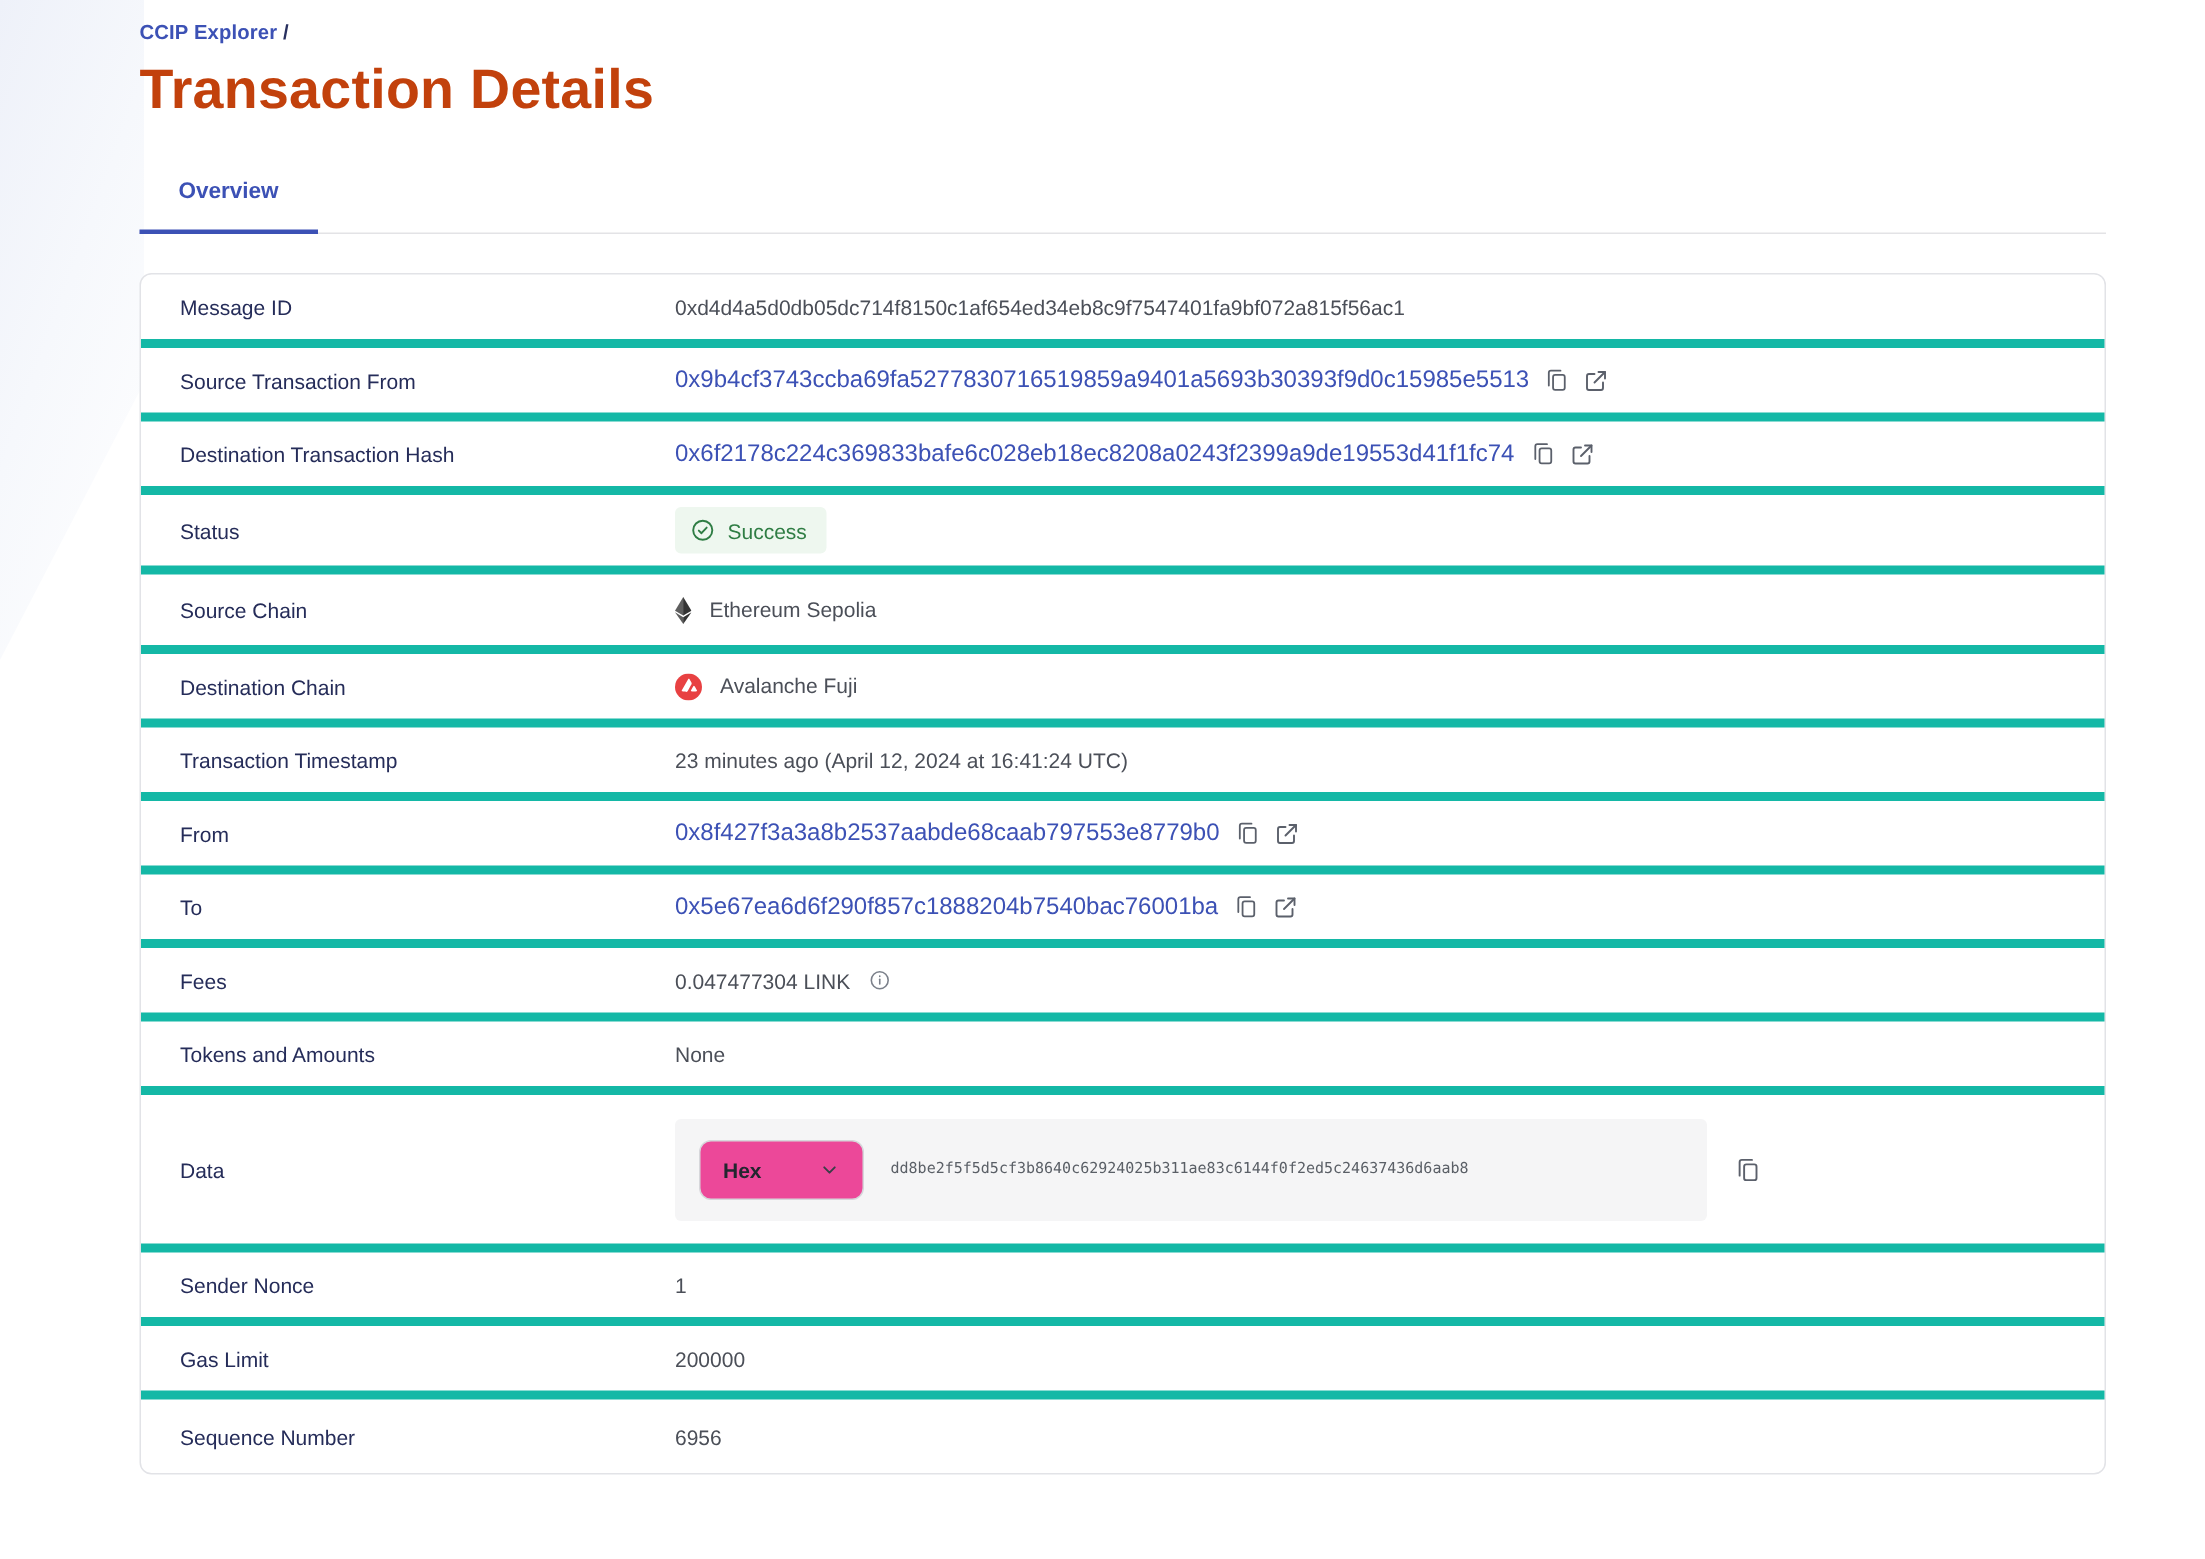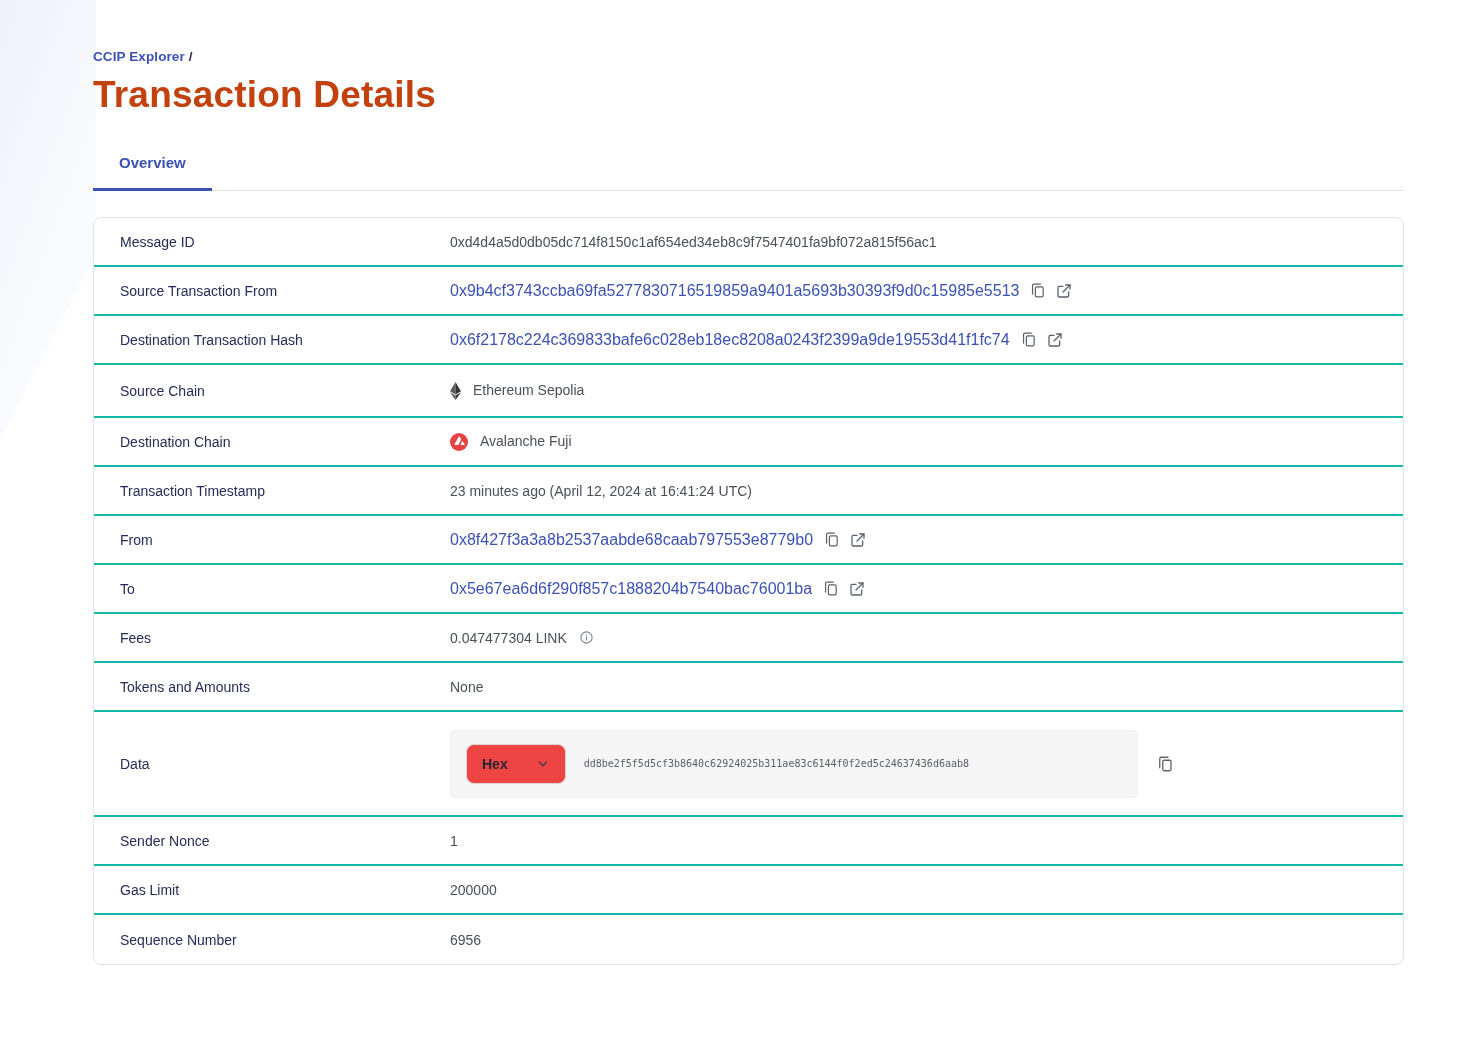--- a/index.html
+++ b/index.html
@@ -5,34 +5,34 @@
   * { margin: 0; padding: 0; box-sizing: border-box; }
   html, body { width: 1470px; min-height: 1039px; background: #ffffff; font-family: "Liberation Sans", sans-serif; position: relative; overflow-x: hidden; }
 
   .bg-decoration {
     position: absolute; top: 0; left: 0; width: 96px; height: 440px;
     background: linear-gradient(110deg, #eef1f9 0%, #f6f8fc 45%, #ffffff 100%);
     clip-path: polygon(0 0, 100% 0, 100% 58%, 0 100%);
     pointer-events: none;
   }
 
-  .container { position: relative; margin-left: 93px; width: 1311px; padding-top: 14px; margin-top: 35px; }
+  .container { position: relative; margin-left: 93px; width: 1311px; padding-top: 14px; }
 
   .breadcrumb { font-size: 13.5px; font-weight: 700; color: #28305f; letter-spacing: .1px; }
   .breadcrumb a { color: #3c51b5; text-decoration: none; cursor: pointer; }
 
   .page-title { margin-top: 10px; font-size: 37px; font-weight: 700; color: #c2410c; letter-spacing: .2px; }
 
   .tabs { margin-top: 38px; border-bottom: 1px solid #e3e3e6; display: flex; }
   .tab { padding: 0 26px 19px 26px; font-size: 15px; font-weight: 700; color: #3c51b5; position: relative; cursor: pointer; }
   .tab.active::after { content: ""; position: absolute; left: 0; right: 0; bottom: -1px; height: 3px; background: #3c51b5; }
 
   .card { margin-top: 26px; margin-bottom: 48px; border: 1px solid #e2e3e7; border-radius: 8px; background: #fff; }
 
-  .row { display: flex; align-items: center; min-height: 49px; border-bottom: 2px solid #14b8a6; }
+  .row { display: flex; align-items: center; min-height: 49px; border-bottom: 6px solid #14b8a6; }
   .row:last-child { border-bottom: none; }
   .row.tall { min-height: 53px; }
   .row.data-row { min-height: 105px; }
 
   .row-label { width: 356px; flex-shrink: 0; padding-left: 26px; font-size: 14px; color: #252c59; }
   .row-value { display: flex; align-items: center; gap: 10px; font-size: 14px; color: #4b4f58; }
 
   .link { color: #3c51b5; text-decoration: none; cursor: pointer; font-size: 16px; }
 
   .icon-btn { display: inline-flex; align-items: center; justify-content: center; color: #5b606b; cursor: pointer; background: none; border: none; padding: 0; }
@@ -40,21 +40,21 @@
 
   .status-badge { display: inline-flex; align-items: center; gap: 8px; background: #eef7ef; color: #2f7d44; font-size: 14px; padding: 7px 13px 7px 10px; border-radius: 4px; }
 
   .chain { display: inline-flex; align-items: flex-start; gap: 12px; color: #4b4f58; }
   .chain-icon { display: inline-flex; align-items: center; }
 
   .info-icon { color: #7b808a; display: inline-flex; margin-left: 2px; }
 
   .data-wrap { display: flex; align-items: center; gap: 18px; }
   .data-box { background: #f5f5f6; border-radius: 4px; width: 688px; padding: 14px 16px; display: flex; align-items: center; gap: 18px; }
-  .hex-select { background: #ef4444; border: 1px solid #d6d7db; border-radius: 8px; padding: 11px 15px; display: inline-flex; align-items: center; gap: 28px; font-size: 14px; font-weight: 700; color: #23262f; cursor: pointer; justify-content: space-between; }
+  .hex-select { background: #ec4899; border: 1px solid #d6d7db; border-radius: 8px; padding: 11px 15px; display: inline-flex; align-items: center; gap: 38px; font-size: 14px; font-weight: 700; color: #23262f; cursor: pointer; justify-content: space-between; }
   .hex-select svg { color: #3a3e48; }
   .data-hex { font-family: "DejaVu Sans Mono", monospace; font-size: 10px; color: #5a5f66; white-space: nowrap; }
 </style>
 </head>
 <body>
 
 <div class="bg-decoration"></div>
 
 <div class="container">
 
@@ -111,20 +111,34 @@
         <span class="icon-btn">
           <svg width="16" height="16" viewBox="0 0 24 24" fill="none" stroke="currentColor" stroke-width="1.9" stroke-linecap="round" stroke-linejoin="round">
               <path d="M19 13.5V19a2 2 0 0 1-2 2H5a2 2 0 0 1-2-2V7a2 2 0 0 1 2-2h5.5"></path>
               <path d="M14.5 3H21v6.5"></path>
               <path d="M10.5 13.5L21 3"></path>
             </svg>
         </span>
       </div>
     </div>
 
+    <div class="row tall">
+      <div class="row-label">Status</div>
+      <div class="row-value">
+        <span class="status-badge">
+          <span class="icon-btn" style="color:#2f7d44">
+            <svg width="17" height="17" viewBox="0 0 24 24" fill="none" stroke="currentColor" stroke-width="1.8" stroke-linecap="round" stroke-linejoin="round">
+                <circle cx="12" cy="12" r="9"></circle>
+                <path d="M8.3 12.3l2.5 2.5 4.9-5.3"></path>
+              </svg>
+          </span>
+          <span>Success</span>
+        </span>
+      </div>
+    </div>
 
     <div class="row tall">
       <div class="row-label">Source Chain</div>
       <div class="row-value">
         <span class="chain">
           <span class="chain-icon">
             <svg width="11" height="18" viewBox="0 0 256 417">
                 <path fill="#343434" d="M127.9 0L125 9.5v275.5l2.9 2.9 127.9-75.6z"></path>
                 <path fill="#5e5e5e" d="M127.9 0L0 212.3l127.9 75.6V0z"></path>
                 <path fill="#343434" d="M127.9 312.2l-1.6 2v98.2l1.6 4.8 128-180.3z"></path>

